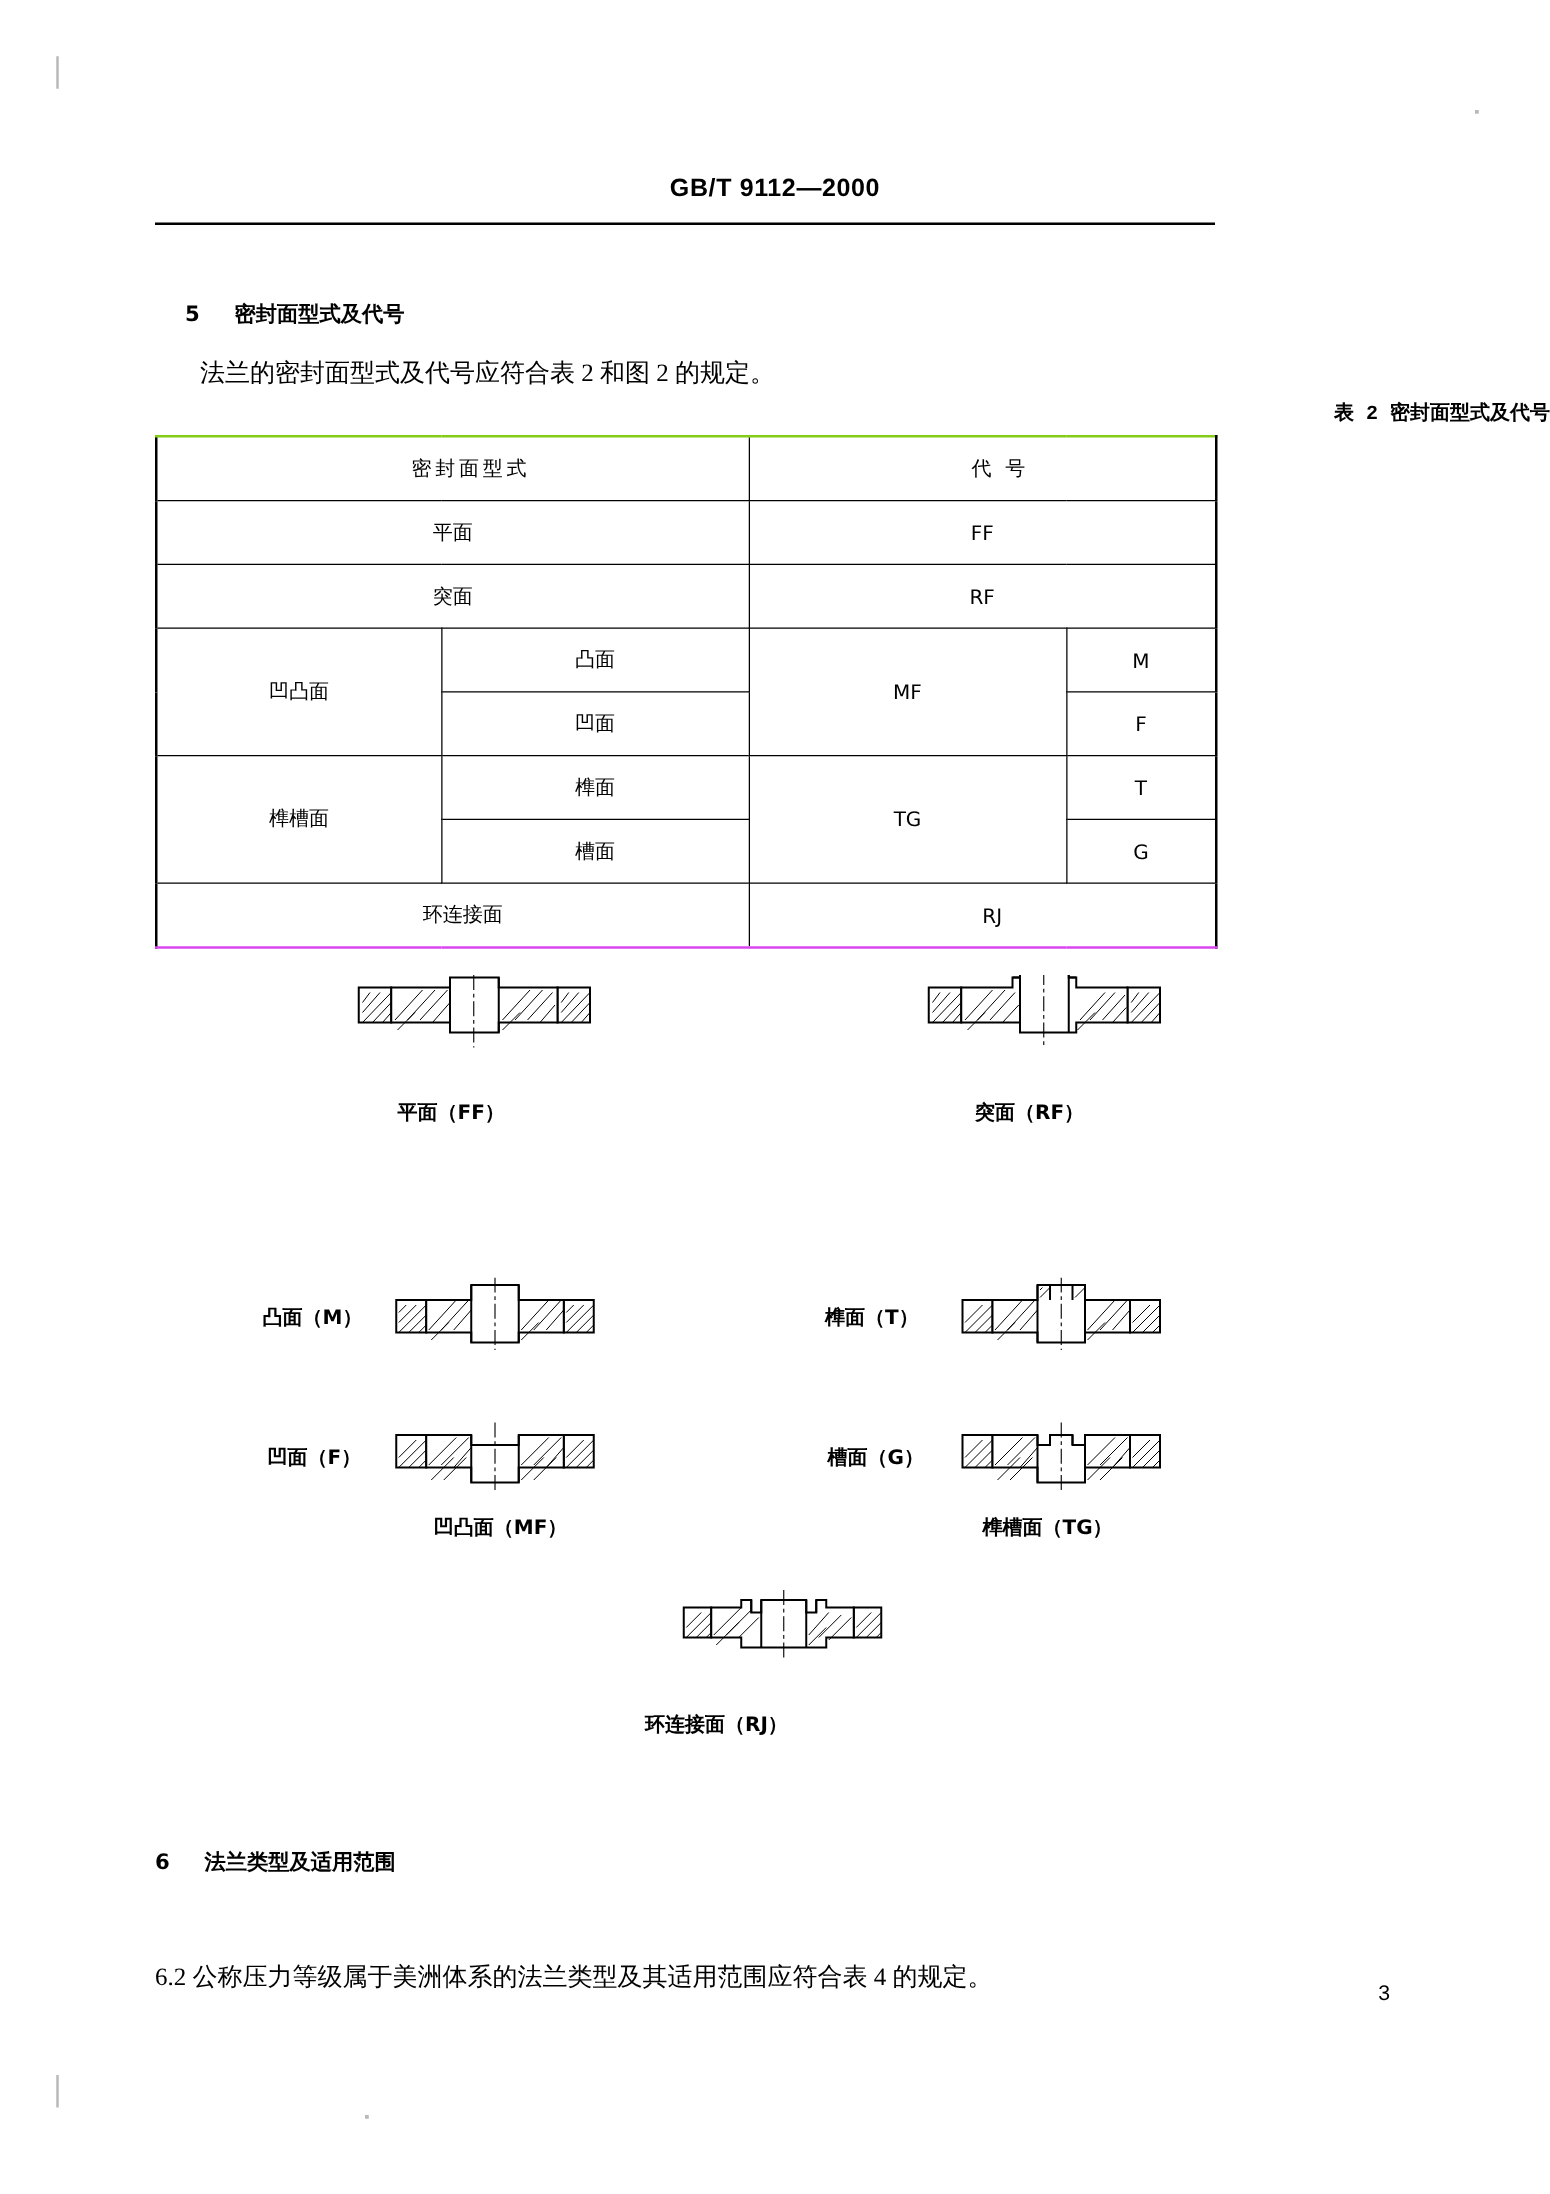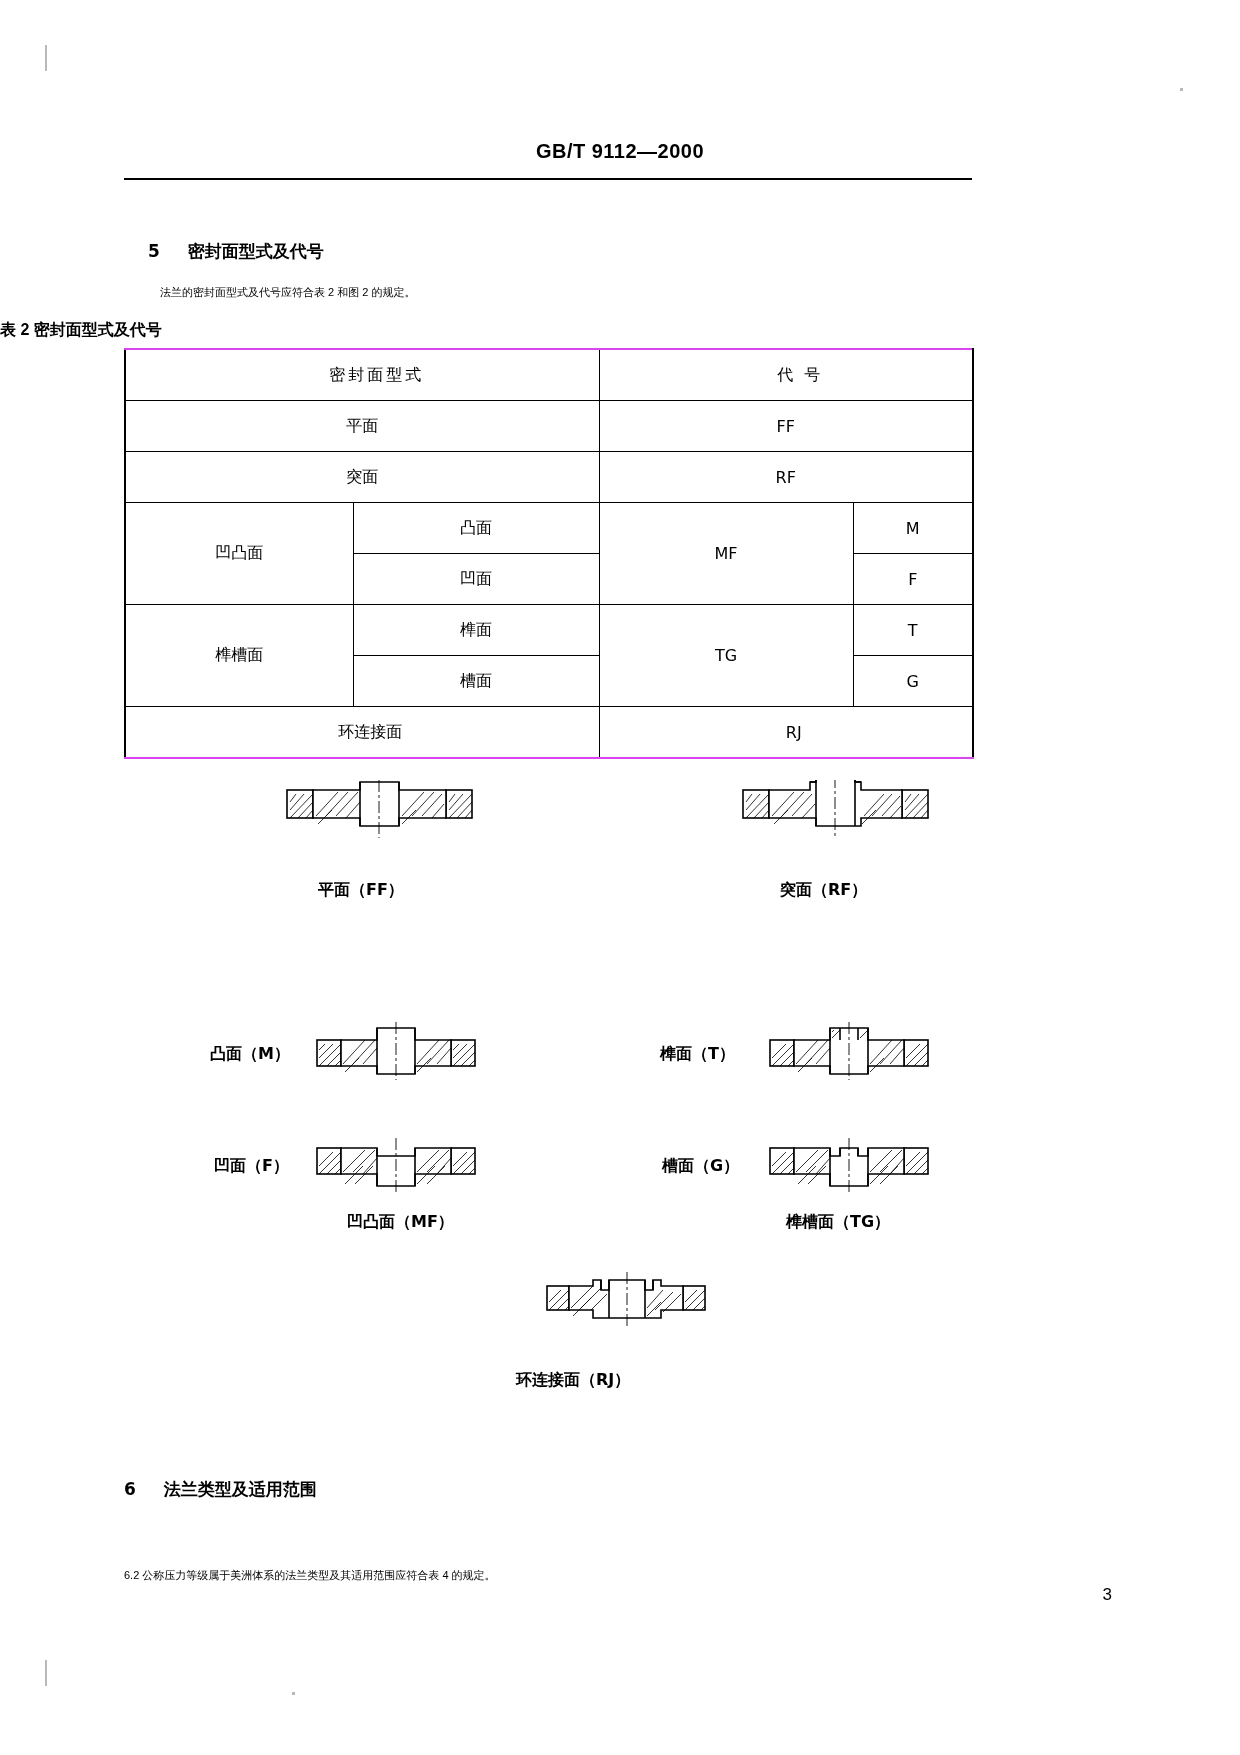--- a/index.html
+++ b/index.html
@@ -46,30 +46,30 @@
   
   .sec-heading {
     position: absolute;
     font-family: "DejaVu Sans", sans-serif;
     font-weight: bold;
     font-size: 17px;
     white-space: nowrap;
   }
   .para {
     position: absolute;
-    font-family: Liberation Sans, sans-serif;
-    font-size: 11px;
+    font-family: Liberation Serif, serif;
+    font-size: 20px;
     white-space: nowrap;
   }
   .tbl-caption {
     position: absolute;
     width: 1240px;
     left: 0;
-    text-align: left;
-    font-family: Liberation Sans, sans-serif;
+    text-align: right;
+    font-family: Liberation Mono, monospace;
     font-weight: bold;
     font-size: 16px;
   }
   .fig-caption {
     position: absolute;
     width: 1240px;
     left: 0;
     text-align: center;
     font-family: "DejaVu Sans", sans-serif;
     font-weight: bold;
@@ -94,21 +94,21 @@
   table.t2 td {
     border: 1px solid #000;
     text-align: center;
     vertical-align: middle;
     height: 50px;
     padding: 0;
   }
   table.t2 tr.hdr td { font-weight: normal; letter-spacing: 3px; }
   table.t2 .outer-l { border-left: 2px solid #000; }
   table.t2 .outer-r { border-right: 2px solid #000; }
-  table.t2 tr:first-child td { border-top: 2px solid #d946ef; padding-left: 29px; }
+  table.t2 tr:first-child td { border-top: 2px solid #84cc16; padding-left: 29px; }
   table.t2 tr:last-child td { border-bottom: 2px solid #d946ef; padding-left: 16px; }
   .flange {
     position: absolute;
   }
   .flabel {
     position: absolute;
     font-family: "DejaVu Sans", sans-serif;
     font-weight: bold;
     font-size: 16px;
     white-space: nowrap;

